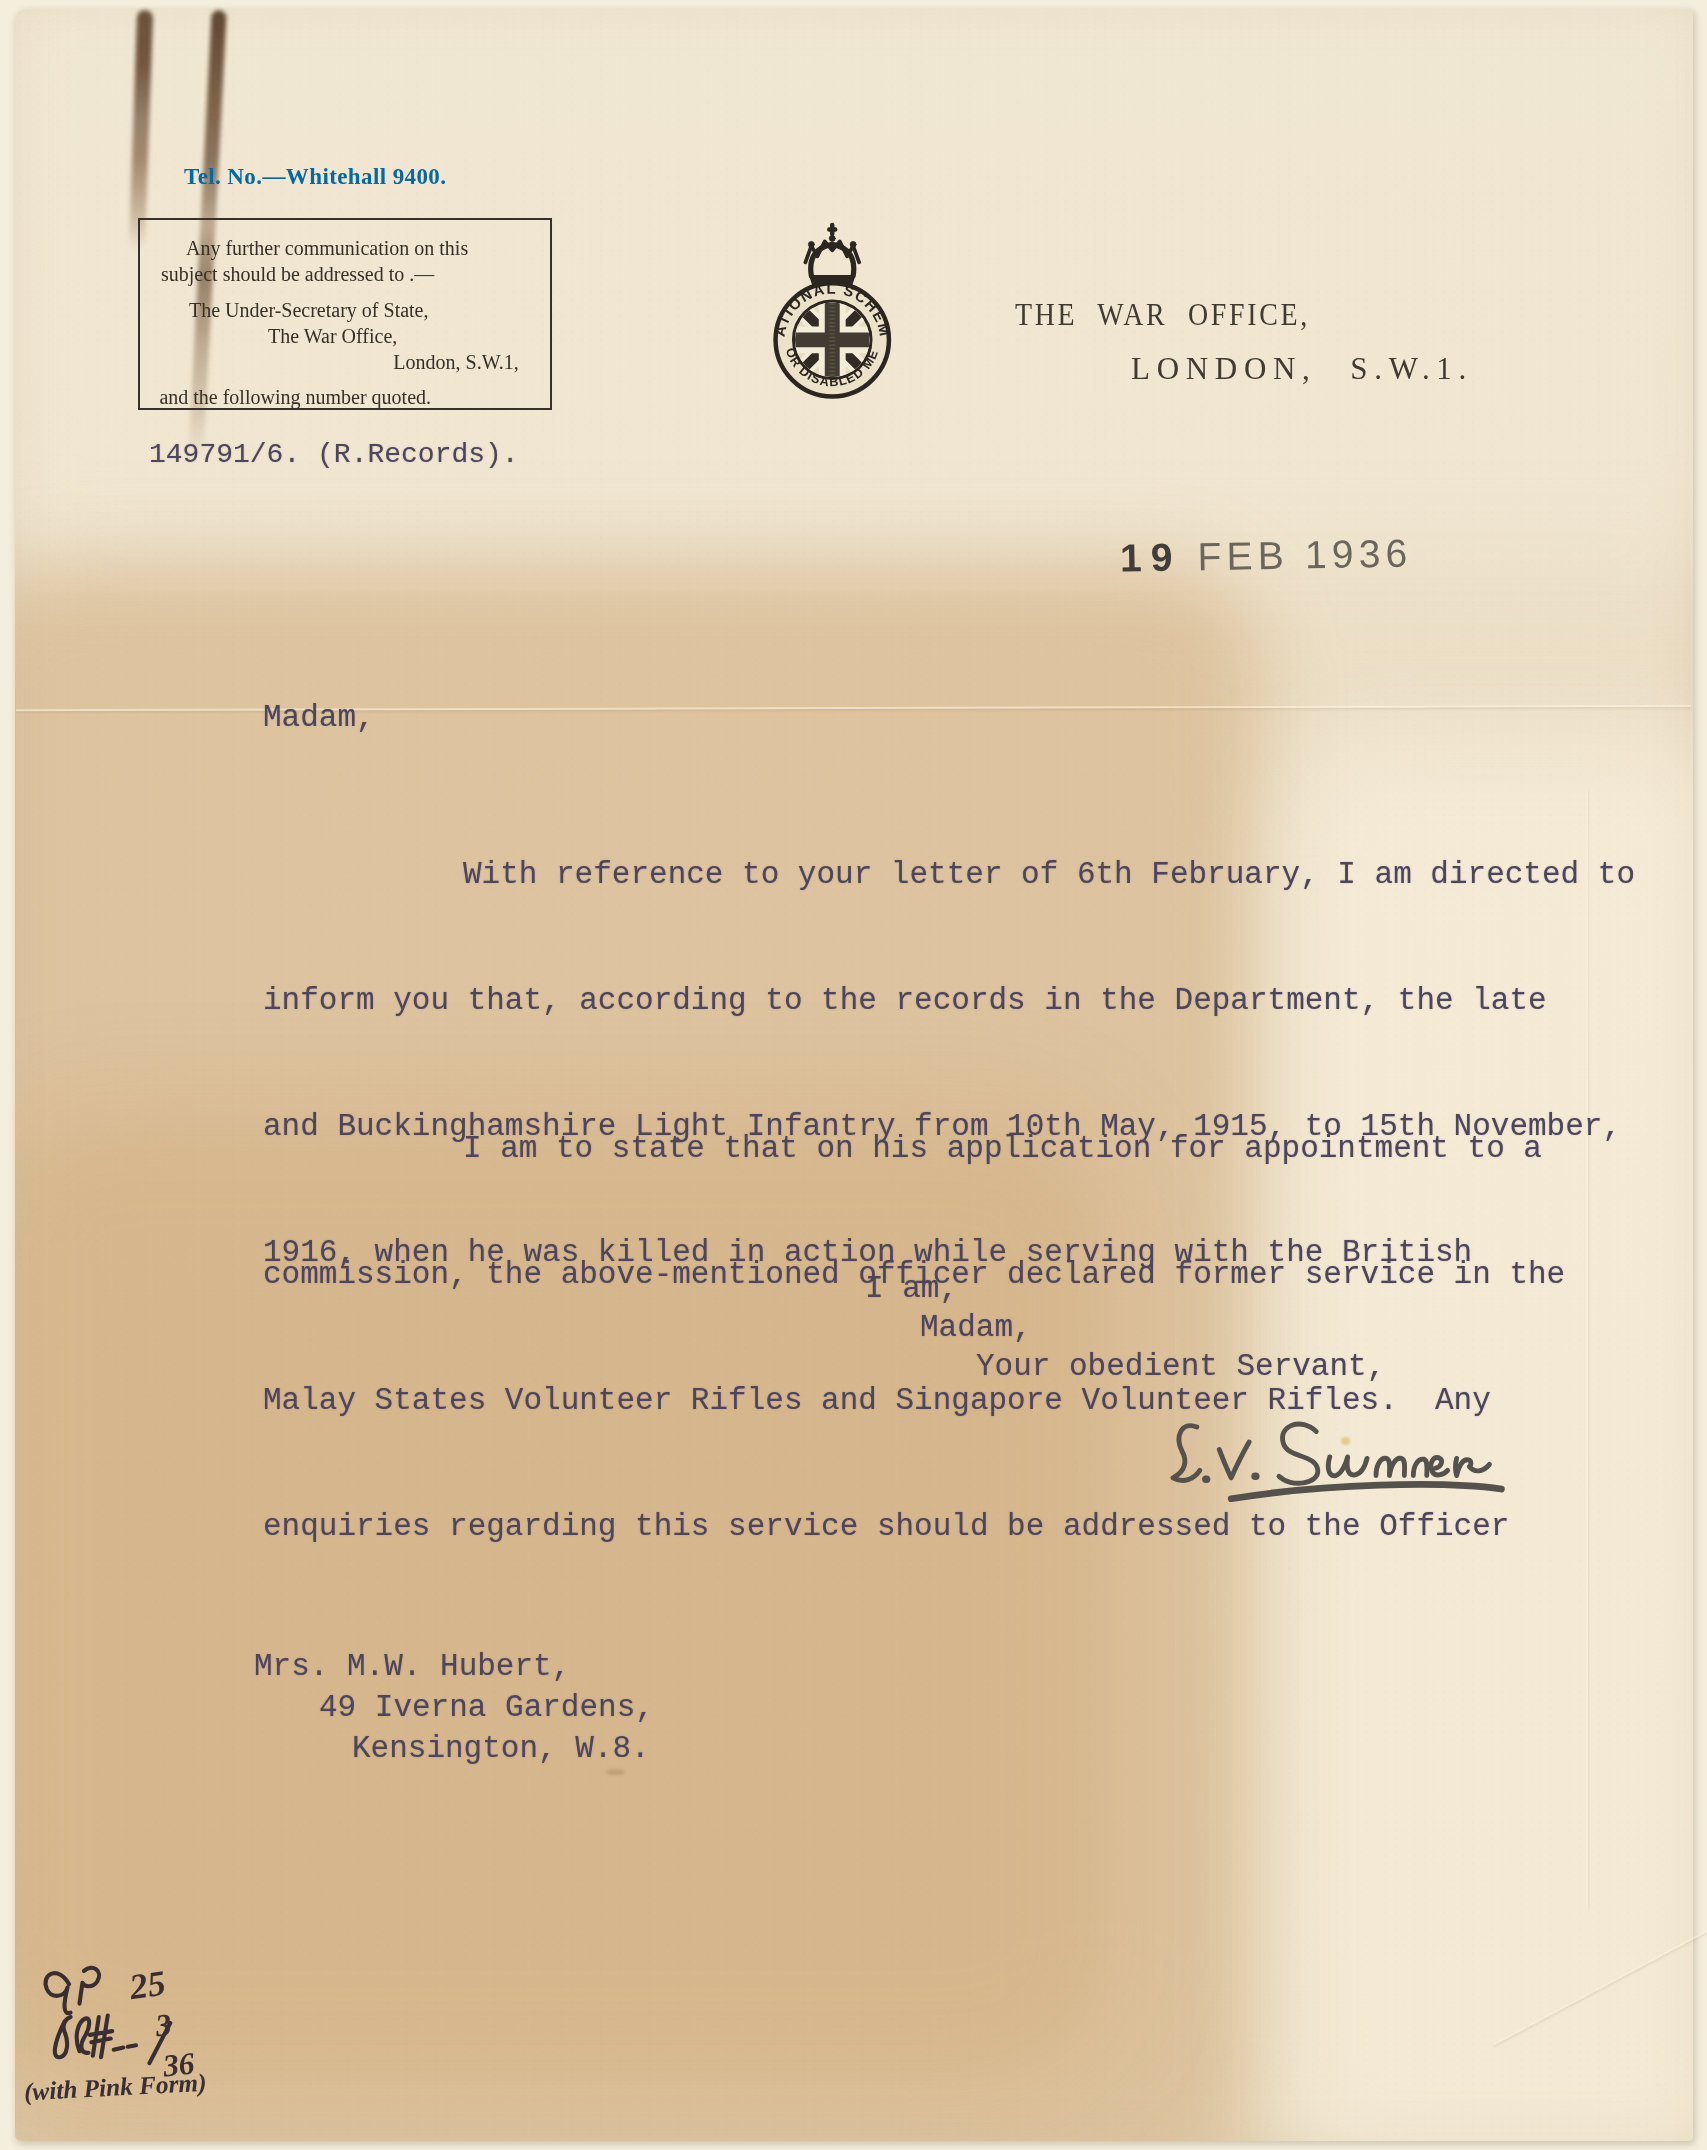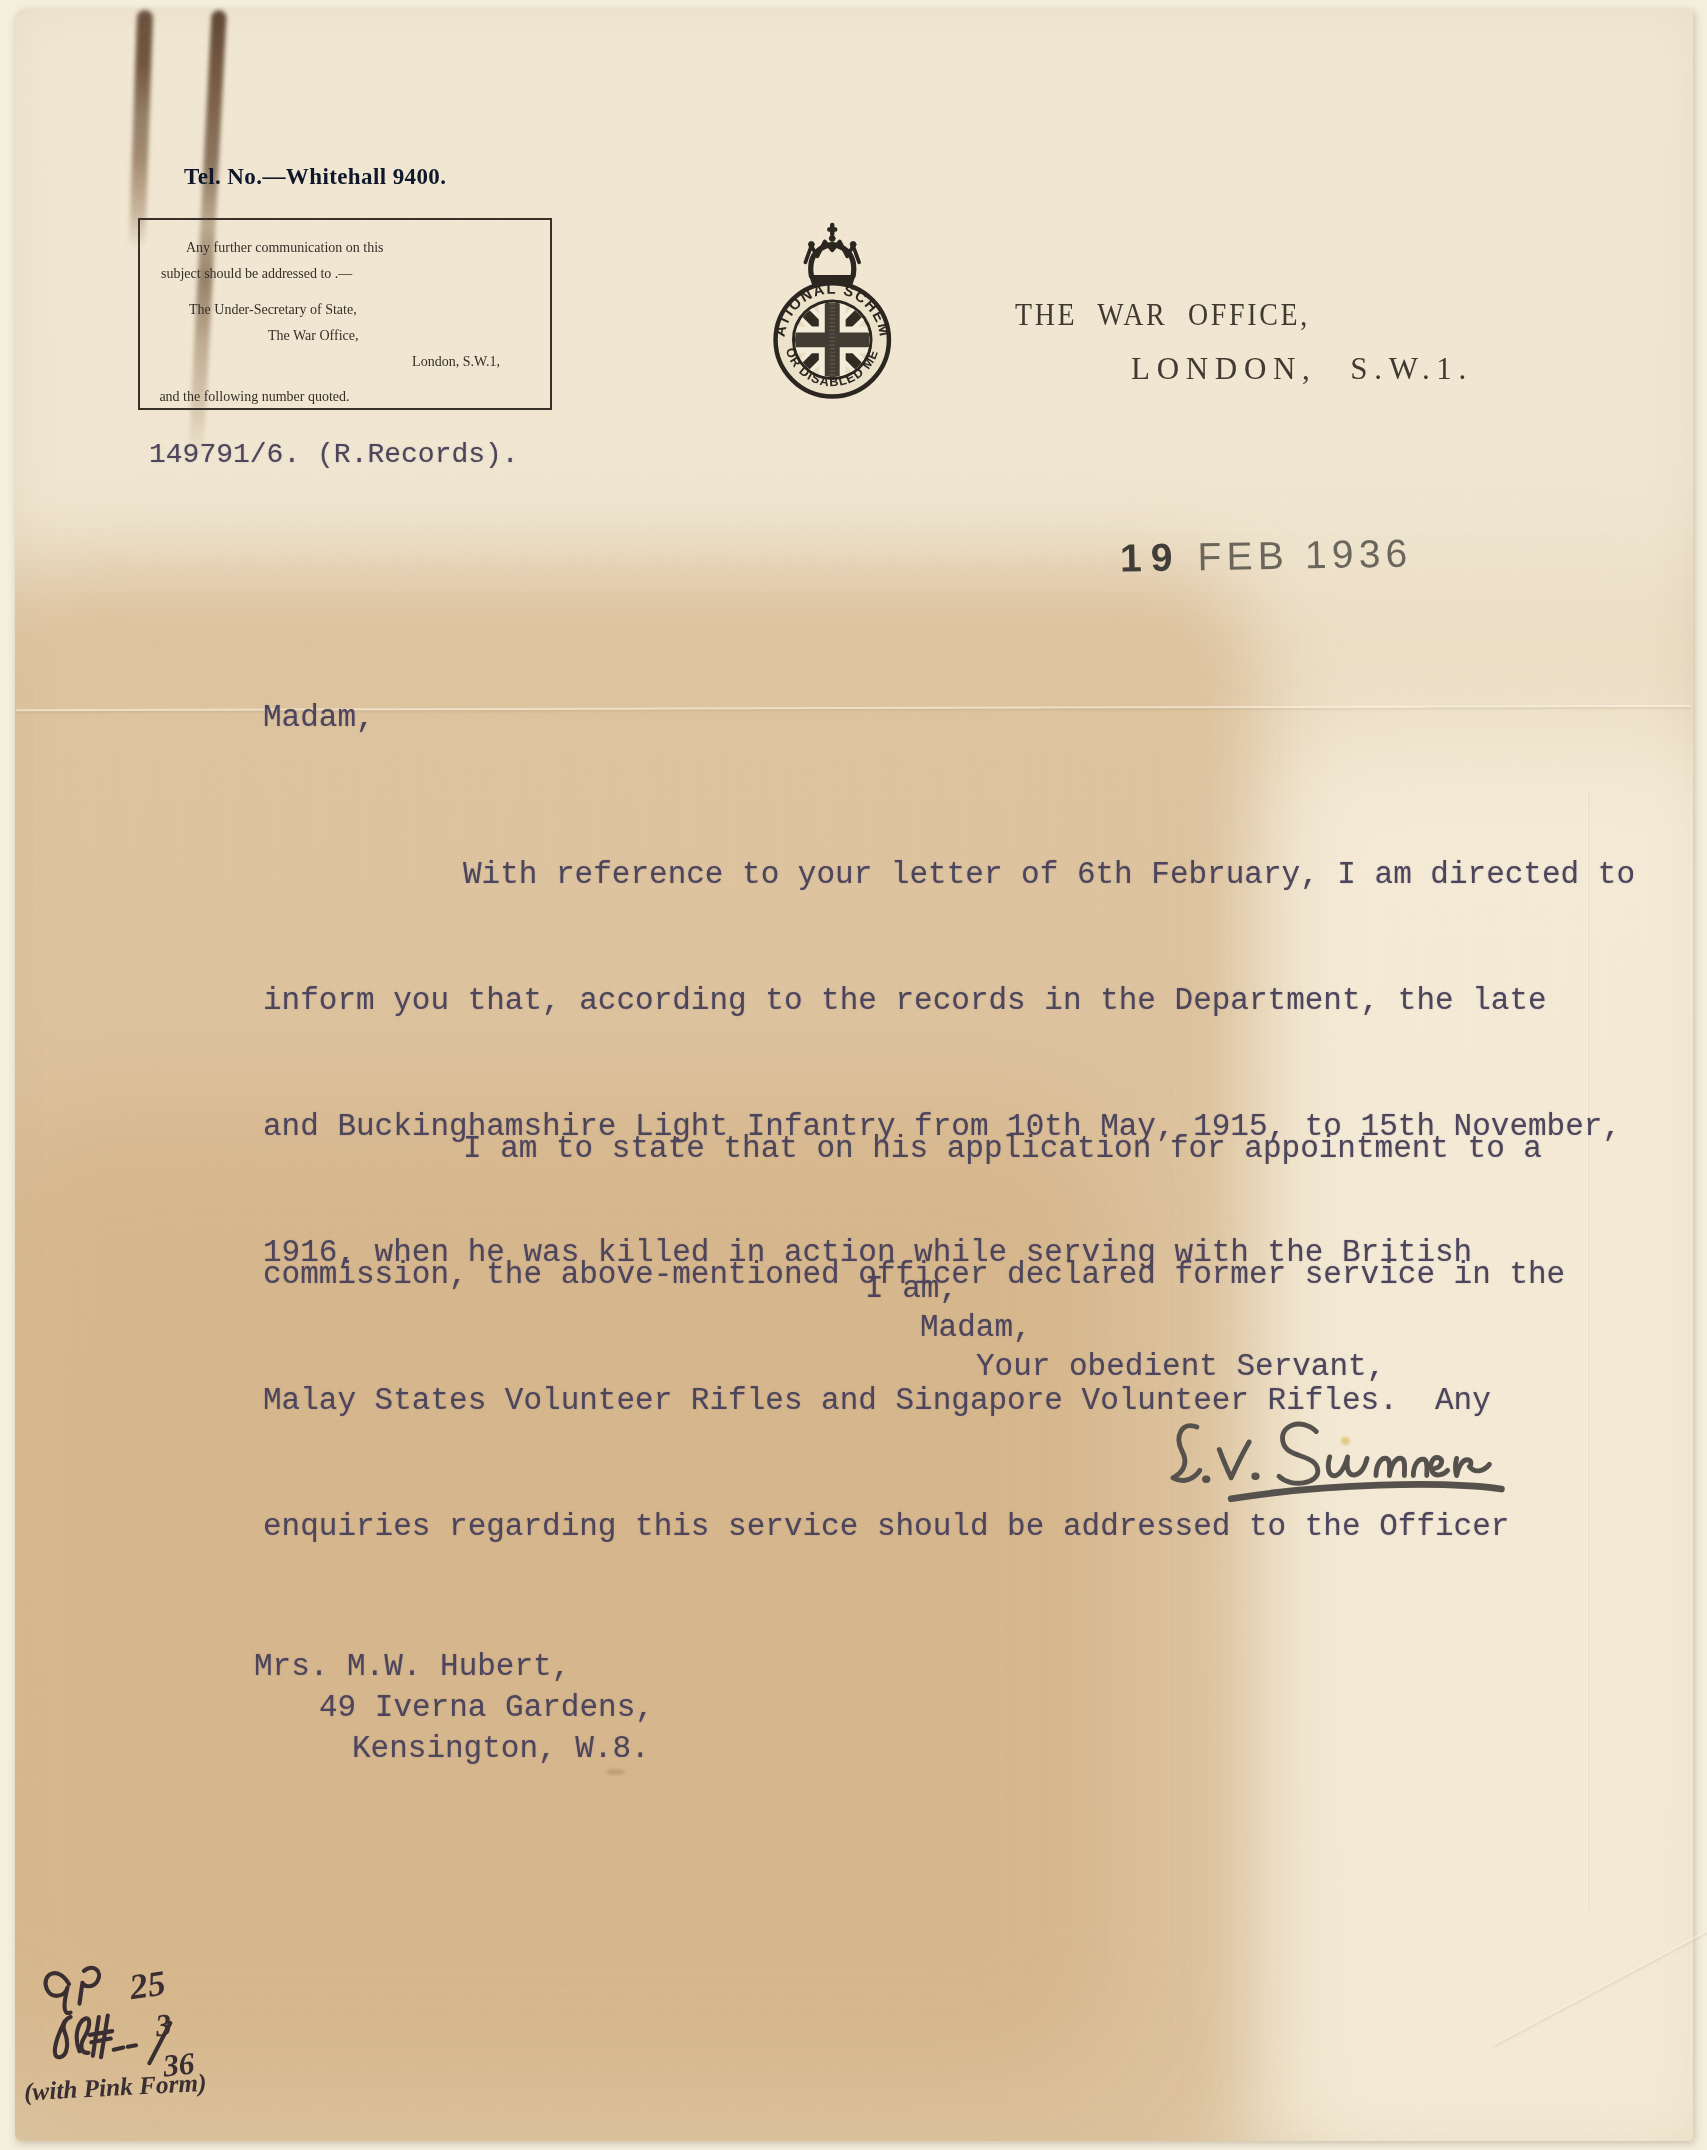--- a/index.html
+++ b/index.html
@@ -38,23 +38,23 @@
   .streak.a{left:133px;top:10.4px;width:16.4px;height:239px;transform:rotate(2deg);
     background:linear-gradient(180deg,rgba(61,34,16,.75) 0%,rgba(84,50,24,.8) 22%,rgba(74,42,18,.55) 45%,rgba(100,62,30,.55) 62%,rgba(112,74,40,.3) 85%,rgba(120,80,45,0) 100%);}
   .streak.b{left:200px;top:10.4px;width:15px;height:448px;transform:rotate(3deg);
     background:linear-gradient(180deg,rgba(58,32,14,.8) 0%,rgba(84,50,24,.75) 18%,rgba(74,42,18,.6) 34%,rgba(96,58,28,.35) 48%,rgba(80,46,20,.55) 60%,rgba(104,66,34,.35) 75%,rgba(116,78,44,.18) 90%,rgba(120,80,45,0) 100%);}
   .fleck-yellow{position:absolute;left:1341px;top:1437px;width:9px;height:7.5px;border-radius:50%;
     background:rgba(216,178,74,.55);filter:blur(1.1px);}
   .smudge{position:absolute;left:606px;top:1769px;width:19.4px;height:6px;border-radius:50%;
     background:rgba(110,84,52,.22);filter:blur(1.5px);}
   
   .tel-line{position:absolute;left:184px;top:164px;
-    font-weight:bold;font-size:23px;color:#0f172a;letter-spacing:0.4px;}
+    font-weight:bold;font-size:23px;color:#0369a1;letter-spacing:0.4px;}
   .addr-box{position:absolute;left:138px;top:218px;width:410px;height:188px;
-    border:2.2px solid #37312a;color:#352f26;font-size:14px;line-height:26px;}
+    border:2.2px solid #37312a;color:#352f26;font-size:20px;line-height:26px;}
   .addr-box .l1{margin:15px 13.4px 0 46px;}
   .addr-box .l2{margin:0 13.4px 0 21px;}
   .addr-box .l3{margin:9.7px 0 0 49px;}
   .addr-box .l4{margin:0 0 0 128px;}
   .addr-box .l5{margin:0 0 0 222px;text-align:center;}
   .addr-box .l6{margin:9.7px 0 0 19.4px;}
   .war-office-1{position:absolute;left:1015px;top:297px;font-size:31px;color:#403a31;
     letter-spacing:3px;word-spacing:12px;transform:scaleX(.9);transform-origin:left top;}
   .war-office-2{position:absolute;left:1131px;top:351px;font-size:31px;color:#403a31;
     letter-spacing:6.7px;word-spacing:19.4px;}

